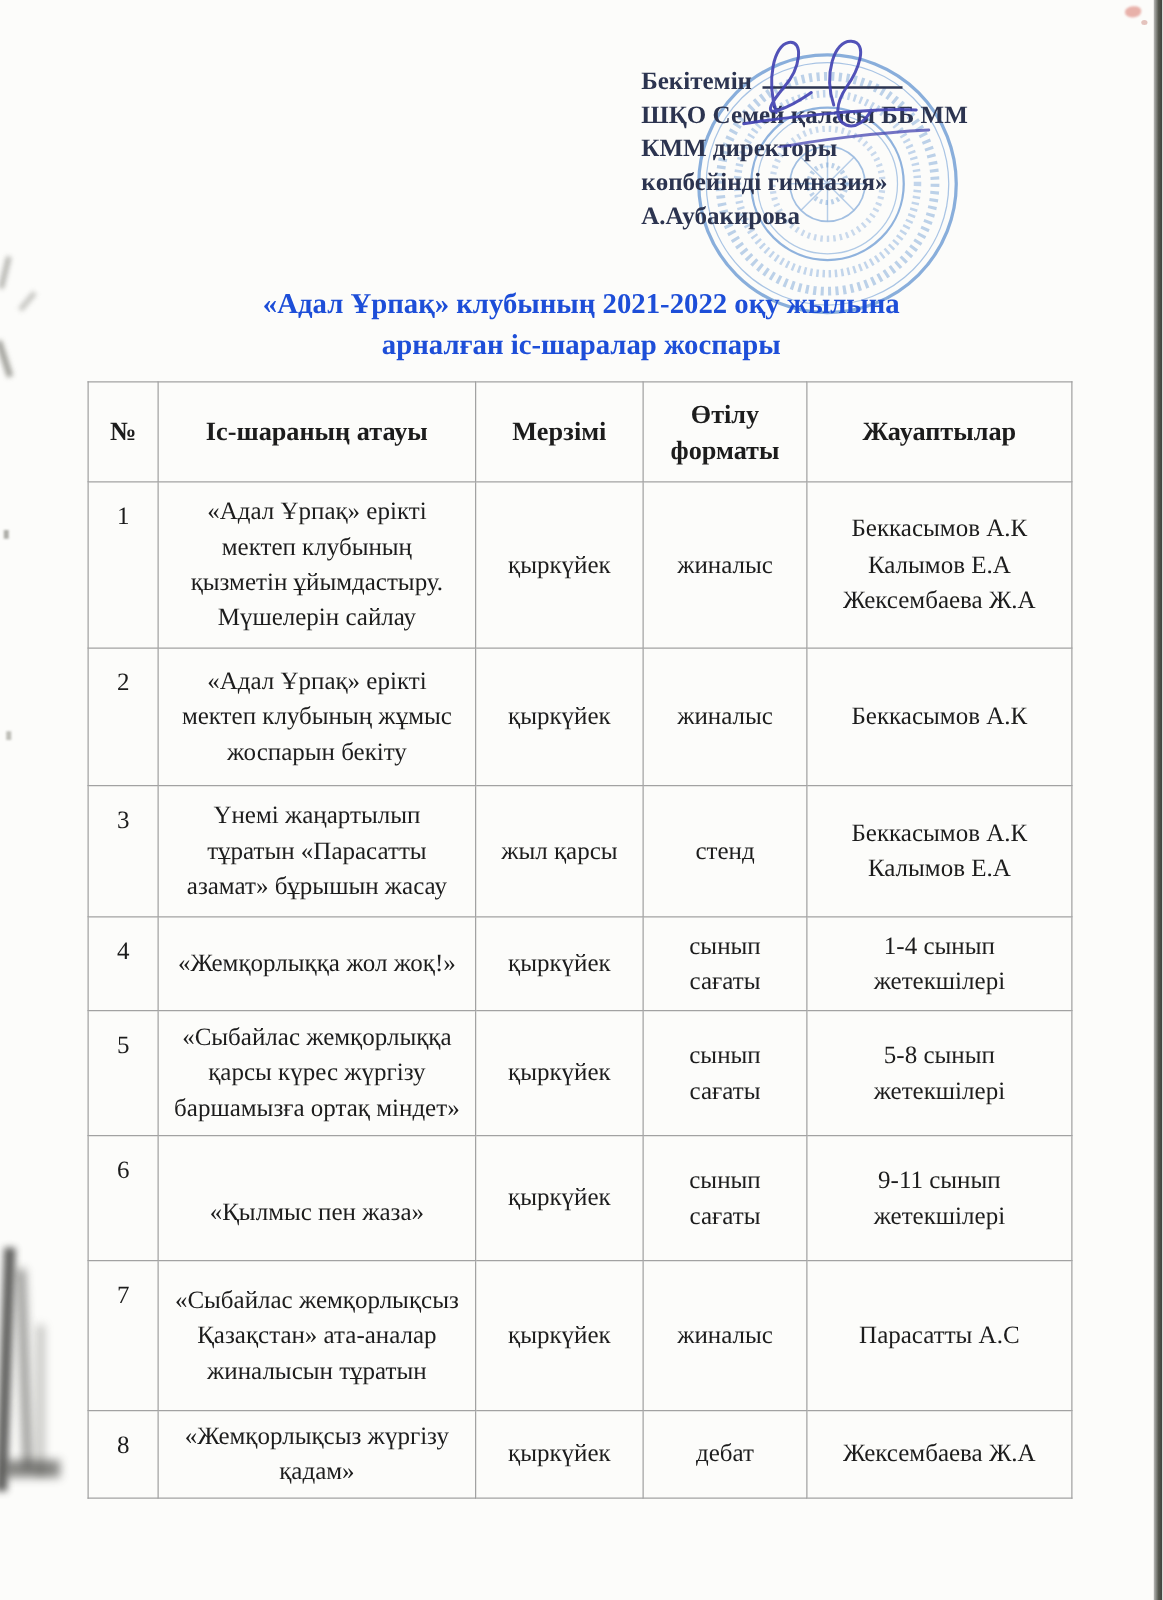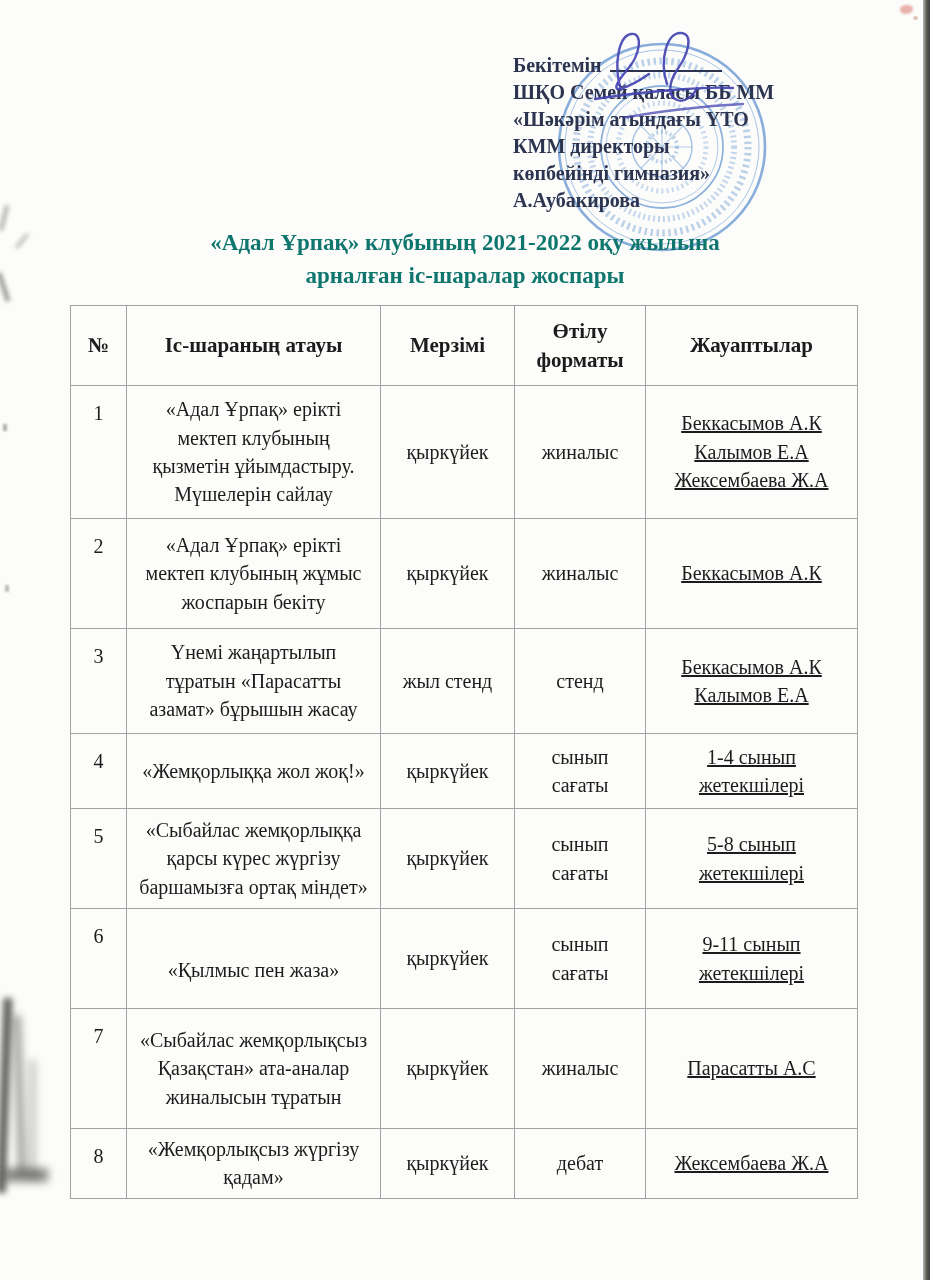--- a/index.html
+++ b/index.html
@@ -27,38 +27,38 @@
   }
 
   
   .stamp{position:absolute;left:553px;top:38px;width:218px;height:218px;z-index:2;opacity:.85;}
   .signature{position:absolute;left:583px;top:26px;width:190px;height:92px;z-index:4;}
 
   
   .doc-title{
     position:absolute;left:0;top:226px;width:930px;
     text-align:center;font-weight:bold;font-size:23px;line-height:33px;
-    color:#0f766e;z-index:3;
+    color:#1d4ed8;z-index:3;
   }
 
   
   .doc-table{
     position:absolute;left:70px;top:305px;width:787px;
     border-collapse:collapse;table-layout:fixed;
     font-size:20px;color:#1c1c1c;z-index:3;
   }
   .doc-table th,.doc-table td{
     border:1px solid #a2a2a2;
     text-align:center;vertical-align:middle;
     padding:6px 10px;line-height:1.42;
     overflow:hidden;
   }
   .doc-table th{font-weight:bold;font-size:21px;line-height:1.35;}
   .doc-table td.cell-num{vertical-align:top;padding-top:13px;}
-  .pre-line{white-space:pre-line;text-decoration:underline;}
+  .pre-line{white-space:pre-line;}
   tr.hrow{height:80px;}
   tr.r1{height:133px;} tr.r2{height:110px;} tr.r3{height:105px;}
   tr.r4{height:75px;}  tr.r5{height:100px;} tr.r6{height:100px;}
   tr.r7{height:120px;} tr.r8{height:64px;}
   tr.r6 .cell-name{vertical-align:bottom;padding-bottom:24px;}
 
   
   .edge-strip-right{
     position:absolute;right:0;top:0;width:7px;height:1280px;z-index:6;
     background:linear-gradient(to right,#b9b9b7,#55584f 55%,#3e413c);
@@ -96,21 +96,20 @@
         <path d="M109 79 L109 139 M79 109 L139 109 M88 88 L130 130 M130 88 L88 130" stroke-width="1.2" opacity="0.55"></path>
       </g>
     </svg>
   </div>
 
   <div class="approval">
     <div class="line">
       <span>Бекітемін</span><span class="sign-line"></span>
     </div>
     <div class="line">ШҚО Семей қаласы ББ ММ</div>
-    <div class="line">«Шәкәрім атындағы ҮТО</div>
     <div class="line">КММ директоры</div>
     <div class="line">көпбейінді гимназия»</div>
     <div class="line">А.Аубакирова</div>
   </div>
 
   <div class="signature">
     <svg width="190" height="92" viewBox="0 0 190 92">
       <g fill="none" stroke="#4444b2" stroke-width="2.4" stroke-linecap="round" opacity="0.92">
         <path d="M38 64 C30 38 36 10 48 8 C60 6 58 28 44 44 C34 56 28 66 40 62 C52 58 60 52 66 48"></path>
         <path d="M84 58 C76 34 84 6 98 7 C112 8 104 30 94 44 C86 56 84 70 94 74 C102 77 110 70 114 62"></path>
@@ -155,21 +154,21 @@
       <tr class="r2">
         <td class="cell-num">2</td>
         <td class="cell-name">«Адал Ұрпақ» ерікті мектеп клубының жұмыс жоспарын бекіту</td>
         <td>қыркүйек</td>
         <td>жиналыс</td>
         <td class="pre-line">Беккасымов А.К</td>
       </tr>
       <tr class="r3">
         <td class="cell-num">3</td>
         <td class="cell-name">Үнемі жаңартылып тұратын «Парасатты азамат» бұрышын жасау</td>
-        <td>жыл стенд</td>
+        <td>жыл қарсы</td>
         <td>стенд</td>
         <td class="pre-line">Беккасымов А.К
 Калымов Е.А</td>
       </tr>
       <tr class="r4">
         <td class="cell-num">4</td>
         <td class="cell-name">«Жемқорлыққа жол жоқ!»</td>
         <td>қыркүйек</td>
         <td>сынып сағаты</td>
         <td class="pre-line">1-4 сынып жетекшілері</td>

